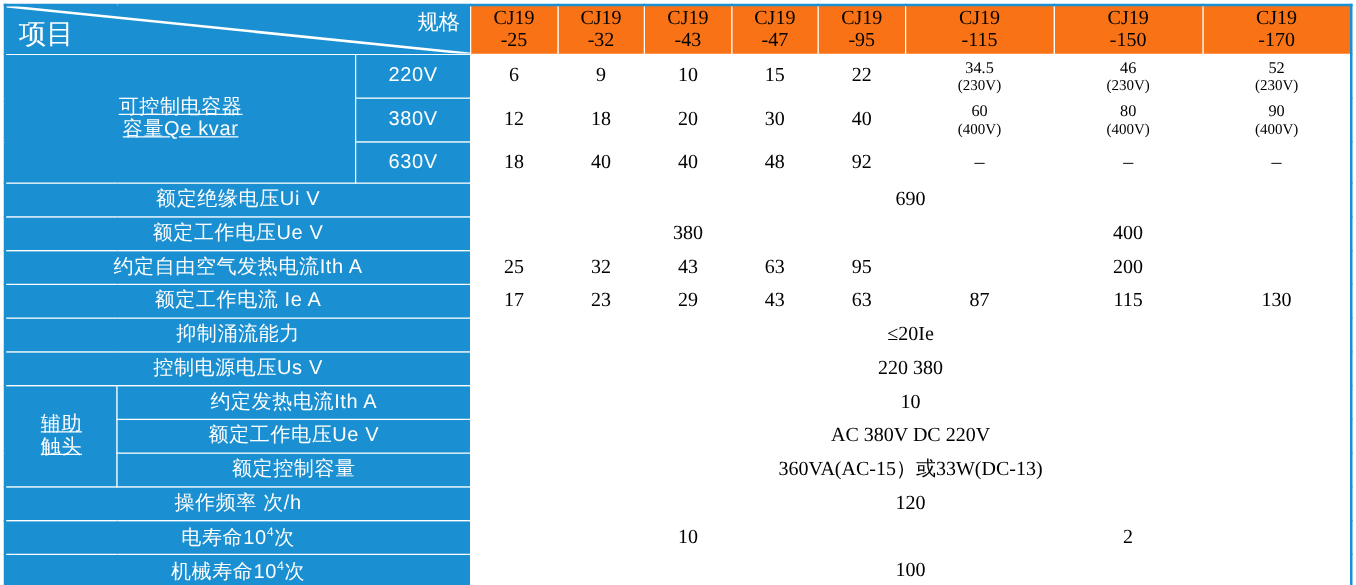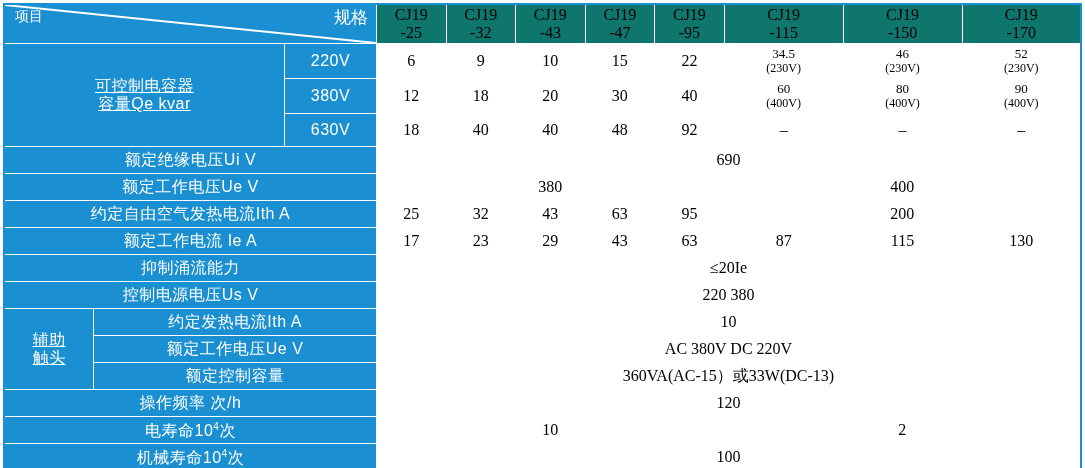--- a/index.html
+++ b/index.html
@@ -29,42 +29,42 @@
     background:#ffffff;
     color:#000000;
     border:1px solid #1a8fd1;
     font-family:"Liberation Serif", serif;
     font-size:17px;
   }
   .val.two{font-size:13px;line-height:1.15;}
   .val .l1{display:block;}
   .val .l2{display:block;font-size:12px;}
   .hdr{
-    background:#0f766e;
+    background:#f97316;
     color:#000000;
     border:1px solid #1a8fd1;
     font-size:15px;
     line-height:1.15;
     font-family:"Liberation Serif", serif;
   }
   .hdr .l1{display:block;}
   .hdr .l2{display:block;}
   
   .frame{border:2px solid #1a8fd1;}
   
   .diag{
     position:relative;
     background:#1a8fd1;
     padding:0;
     overflow:hidden;
   }
   .diag svg{position:absolute;left:0;top:0;width:100%;height:100%;}
   .diag .t1{
-    position:absolute;left:10px;bottom:18px;
-    color:#ffffff;font-family:"Liberation Sans", sans-serif;font-size:14px;
+    position:absolute;left:10px;bottom:3px;
+    color:#ffffff;font-family:"Liberation Sans", sans-serif;font-size:22px;
   }
   .diag .t2{
     position:absolute;right:8px;top:3px;
     color:#ffffff;font-family:"Liberation Sans", sans-serif;font-size:17px;
   }
   .cap2{line-height:1.25;text-decoration:underline;}
   .nowrap{white-space:nowrap;}
   sup{font-size:10px;vertical-align:super;}
 </style>
 </head>

